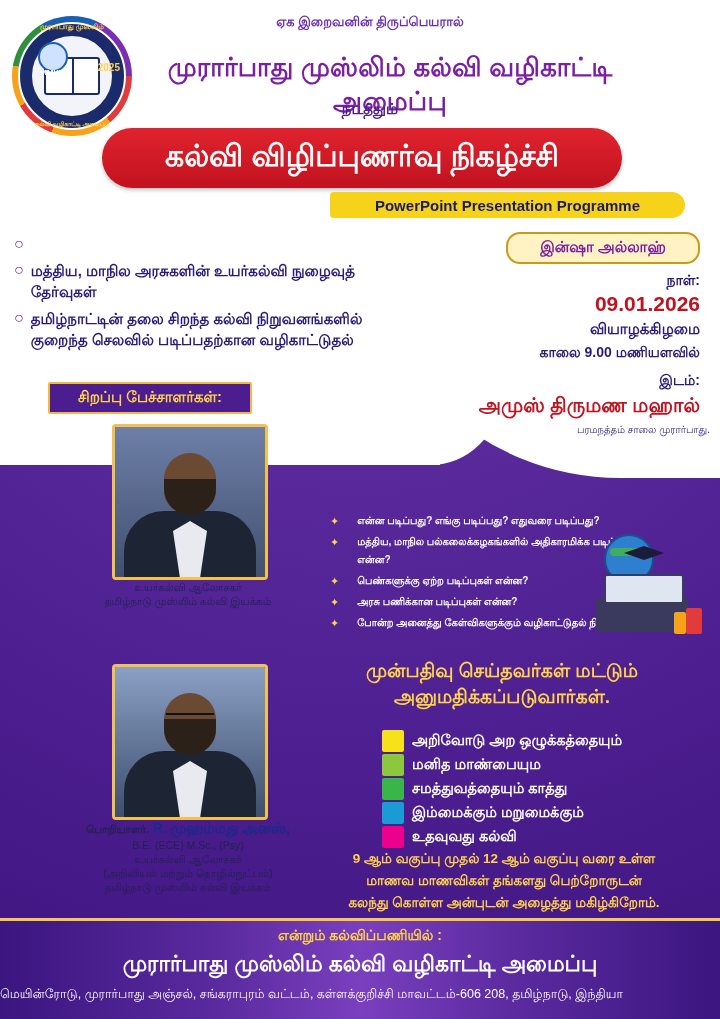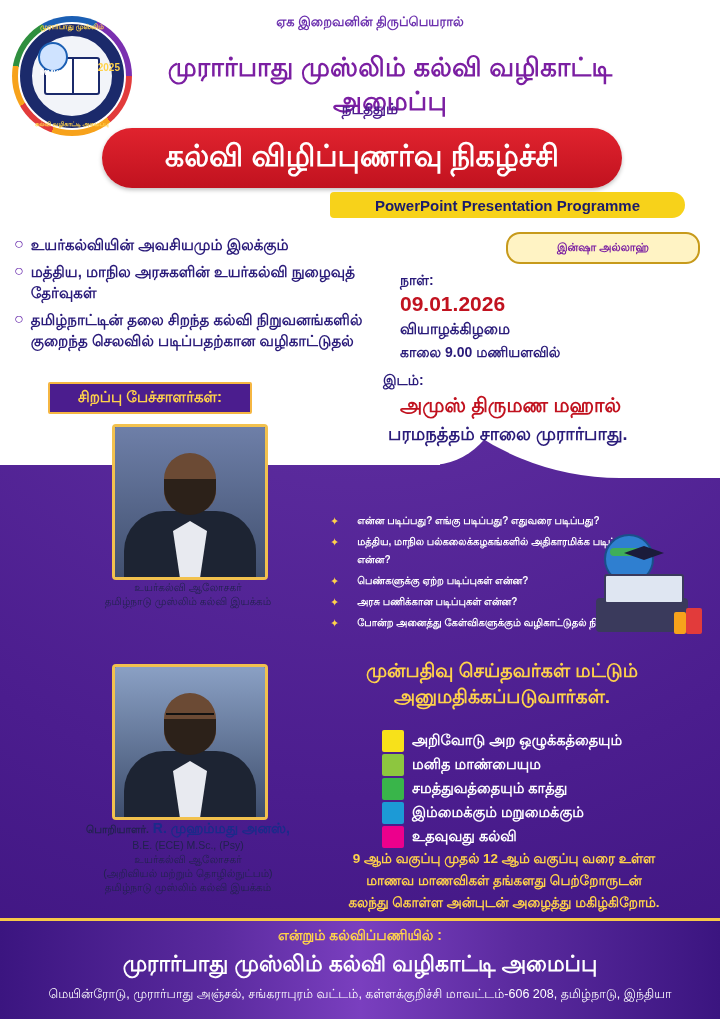--- a/index.html
+++ b/index.html
@@ -176,30 +176,30 @@
   .cap .small{font-size:10.5px;line-height:14px;color:#22224f;}
   .cap1{left:38px;top:580px;}
   .cap2{left:38px;top:820px;}
 
   
   .insha{
     position:absolute;right:20px;top:232px;width:190px;height:28px;
     background:#fff3c4;border:2px solid #c79a1b;border-radius:14px;
     display:flex;align-items:center;justify-content:center;
   }
-  .insha span{color:#7b1fa2;font-size:11px;font-weight:bold;}
-
-  .r-line{position:absolute;text-align:left;width:300px;}
+  .insha span{color:#7b1fa2;font-size:15px;font-weight:bold;}
+
+  .r-line{position:absolute;text-align:right;width:300px;}
   .lbl-day{right:20px;top:272px;color:#2a1b7a;font-size:14px;font-weight:bold;}
   .val-date{right:20px;top:292px;color:#c1121f;font-size:21px;font-weight:bold;}
   .val-weekday{right:20px;top:320px;color:#2a1b7a;font-size:15px;font-weight:bold;}
   .val-time{right:20px;top:344px;color:#2a1b7a;font-size:14px;font-weight:bold;}
-  .lbl-place{right:37px;top:372px;color:#2a1b7a;font-size:14px;font-weight:bold;}
+  .lbl-place{right:20px;top:372px;color:#2a1b7a;font-size:14px;font-weight:bold;}
   .val-hall{right:20px;top:394px;color:#c1121f;font-size:20px;font-weight:bold;}
-  .val-addr{right:32px;top:424px;color:#2a1b7a;font-size:18px;font-weight:bold;}
+  .val-addr{right:10px;top:424px;color:#2a1b7a;font-size:10px;font-weight:normal;}
 
   .grade-band{
     position:absolute;left:322px;top:480px;width:380px;height:26px;
     background:linear-gradient(90deg,#ffe9a8 0%,#ffd24a 50%,#ffe9a8 100%);
     border-radius:13px;display:flex;align-items:center;justify-content:center;
   }
   .grade-band span{color:#7b1fa2;font-size:12.5px;font-weight:bold;}
 
   .qlist{position:absolute;left:330px;top:512px;width:330px;}
   .qlist .row{display:flex;align-items:flex-start;margin-bottom:3px;}
@@ -230,21 +230,21 @@
 
   .footer-lead{
     position:absolute;left:0;right:0;bottom:74px;text-align:center;
     color:#ffd24a;font-size:14px;font-weight:bold;
   }
   .footer-org{
     position:absolute;left:0;right:0;bottom:40px;text-align:center;
     color:#ffffff;font-size:22px;font-weight:bold;
   }
   .footer-addr{
-    position:absolute;left:0;right:0;bottom:16px;text-align:center;
+    position:absolute;left:0;right:0;bottom:16px;
     color:#ffffff;font-size:12.5px;
   }
 </style>
 </head>
 <body>
 
 <div class="poster">
 
   <div class="white-top"></div>
   <div class="white-left"></div>
@@ -271,21 +271,20 @@
     <span>கல்வி விழிப்புணர்வு நிகழ்ச்சி</span>
   </div>
 
   <div class="ppt-band">
     <span>PowerPoint Presentation Programme</span>
   </div>
 
   <div class="bullets">
     <div class="row">
       <div class="mark">○</div>
-      <div class="txt">உயர்கல்வியின் அவசியமும் இலக்கும்</div>
     </div>
     <div class="row">
       <div class="mark">○</div>
       <div class="txt">மத்திய, மாநில அரசுகளின் உயர்கல்வி நுழைவுத் தேர்வுகள்</div>
     </div>
     <div class="row">
       <div class="mark">○</div>
       <div class="txt">தமிழ்நாட்டின் தலை சிறந்த கல்வி நிறுவனங்களில் குறைந்த செலவில் படிப்பதற்கான வழிகாட்டுதல்</div>
     </div>
   </div>

